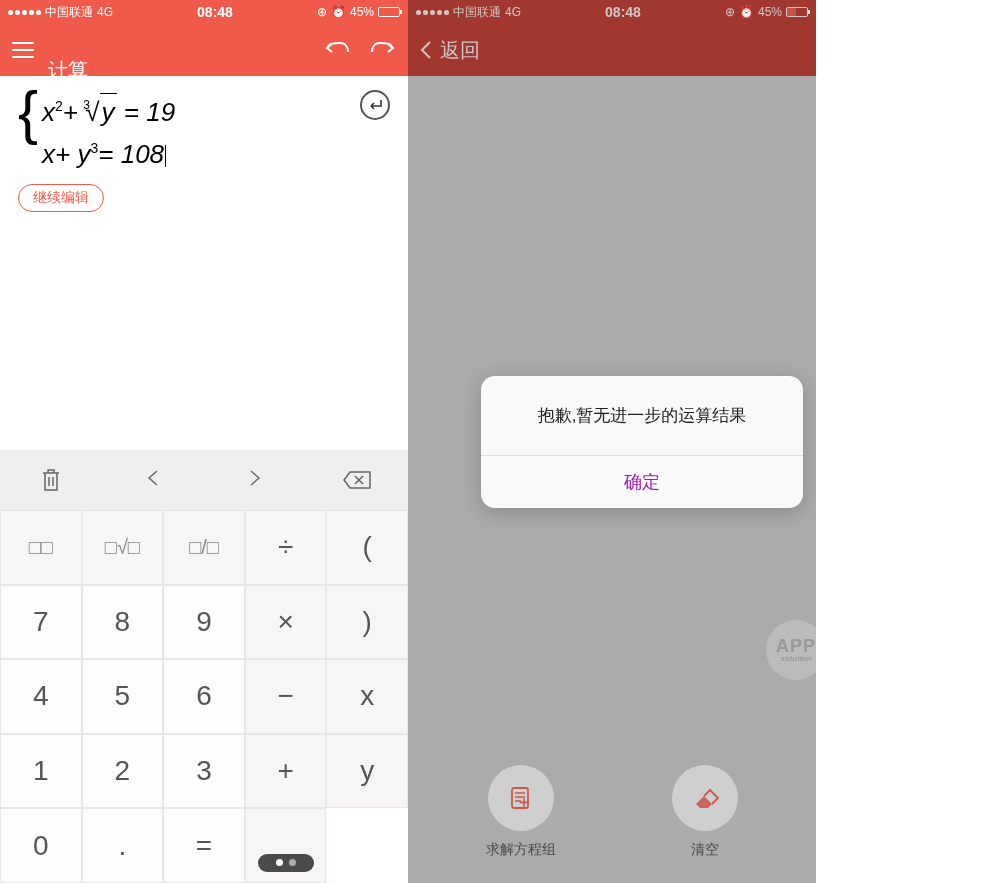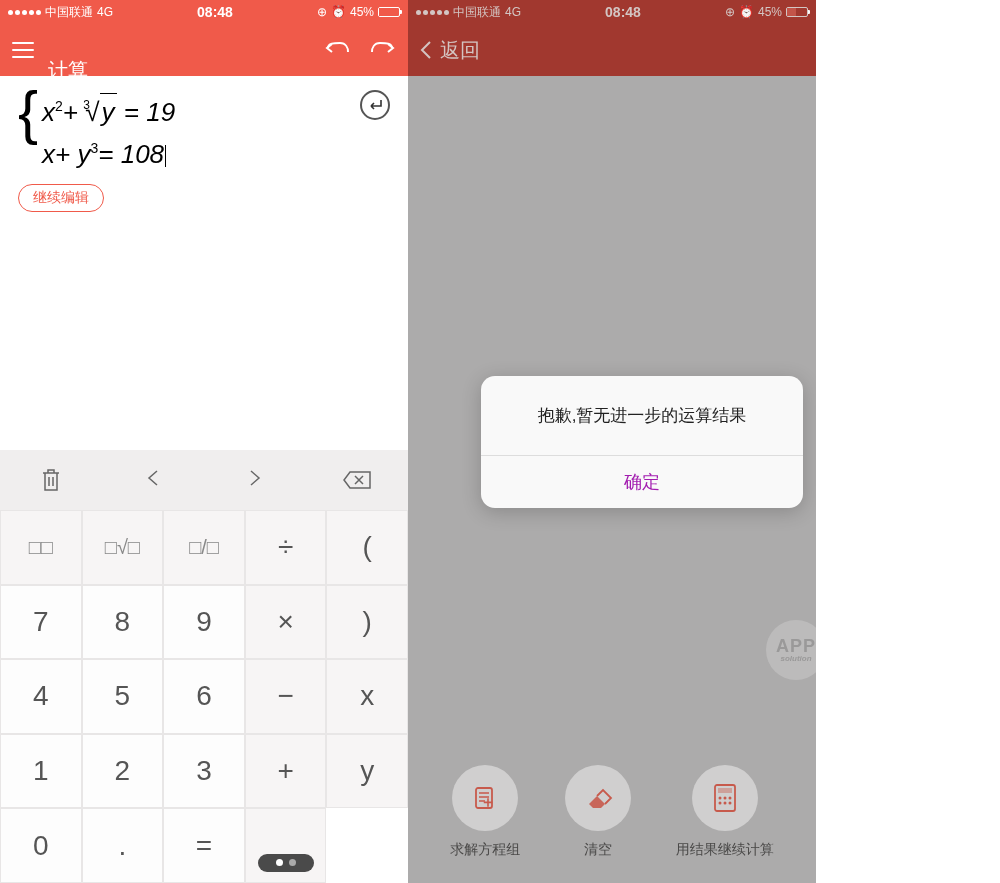--- a/index.html
+++ b/index.html
@@ -254,34 +254,19 @@
     </div>
     <div class="action">
       <div class="action-circle">
           <svg width="30" height="28" viewBox="0 0 30 28">
             <path d="M6 20 L14 12 L22 20 L18 24 L10 24 Z" fill="#c75a4c" opacity="0.9"></path>
             <path d="M14 12 L20 6 L28 14 L22 20" fill="none" stroke="#c75a4c" stroke-width="1.8"></path>
           </svg>
         </div>
       <div class="action-label">清空</div>
     </div>
-    <div class="action">
-      <div class="action-circle">
-          <svg width="26" height="30" viewBox="0 0 26 30">
-            <rect x="3" y="2" width="20" height="26" rx="2" fill="none" stroke="#c75a4c" stroke-width="1.8"></rect>
-            <rect x="6" y="5" width="14" height="5" fill="#c75a4c" opacity="0.4"></rect>
-            <circle cx="8" cy="15" r="1.5" fill="#c75a4c"></circle>
-            <circle cx="13" cy="15" r="1.5" fill="#c75a4c"></circle>
-            <circle cx="18" cy="15" r="1.5" fill="#c75a4c"></circle>
-            <circle cx="8" cy="20" r="1.5" fill="#c75a4c"></circle>
-            <circle cx="13" cy="20" r="1.5" fill="#c75a4c"></circle>
-            <circle cx="18" cy="20" r="1.5" fill="#c75a4c"></circle>
-          </svg>
-        </div>
-      <div class="action-label">用结果继续计算</div>
-    </div>
   </div>
 
   <div class="app-badge">
     <span class="t1">APP</span>
     <span class="t2">solution</span>
   </div>
 </div>
 
 </body></html>

